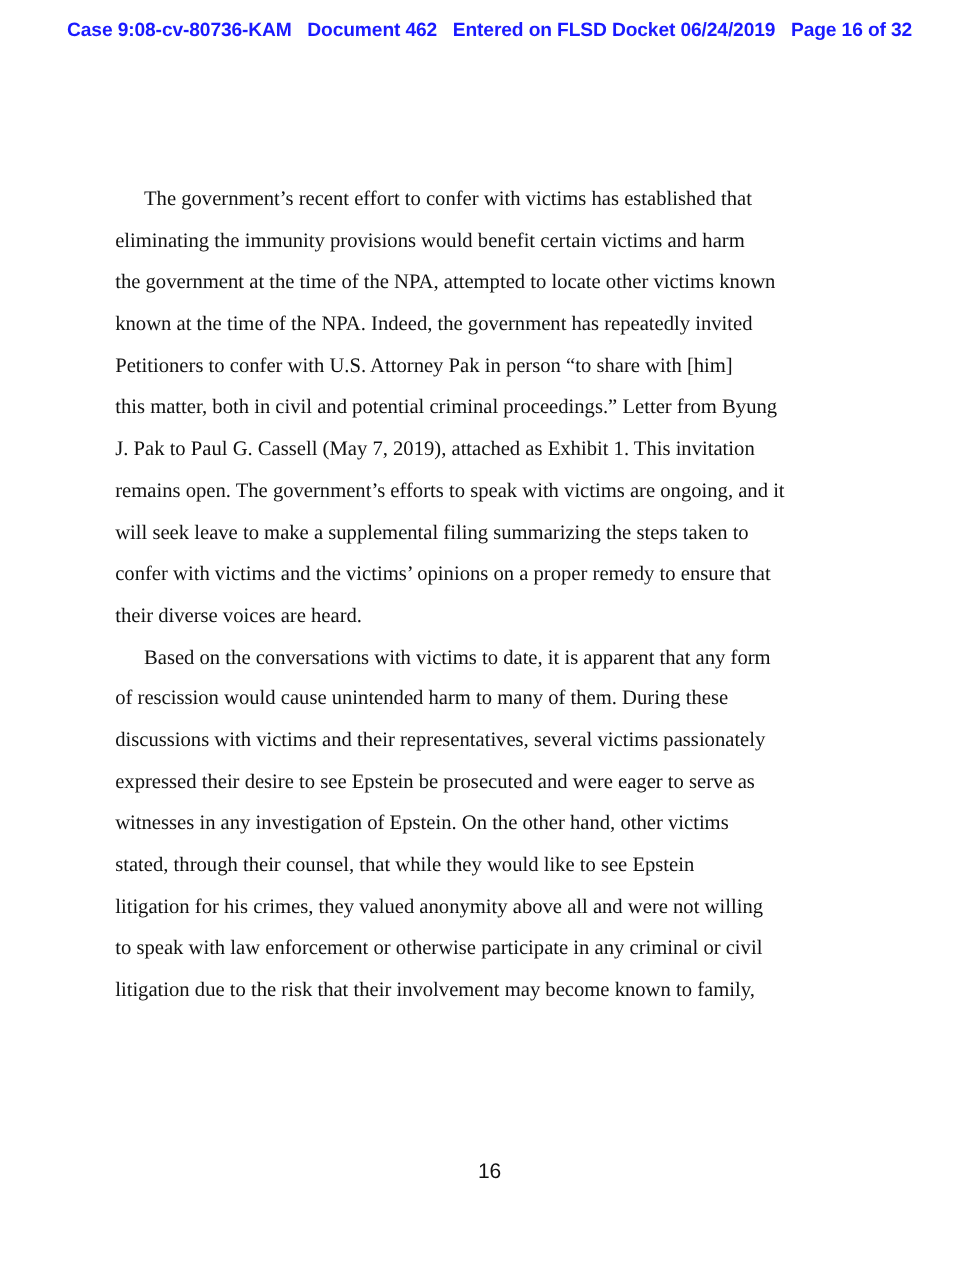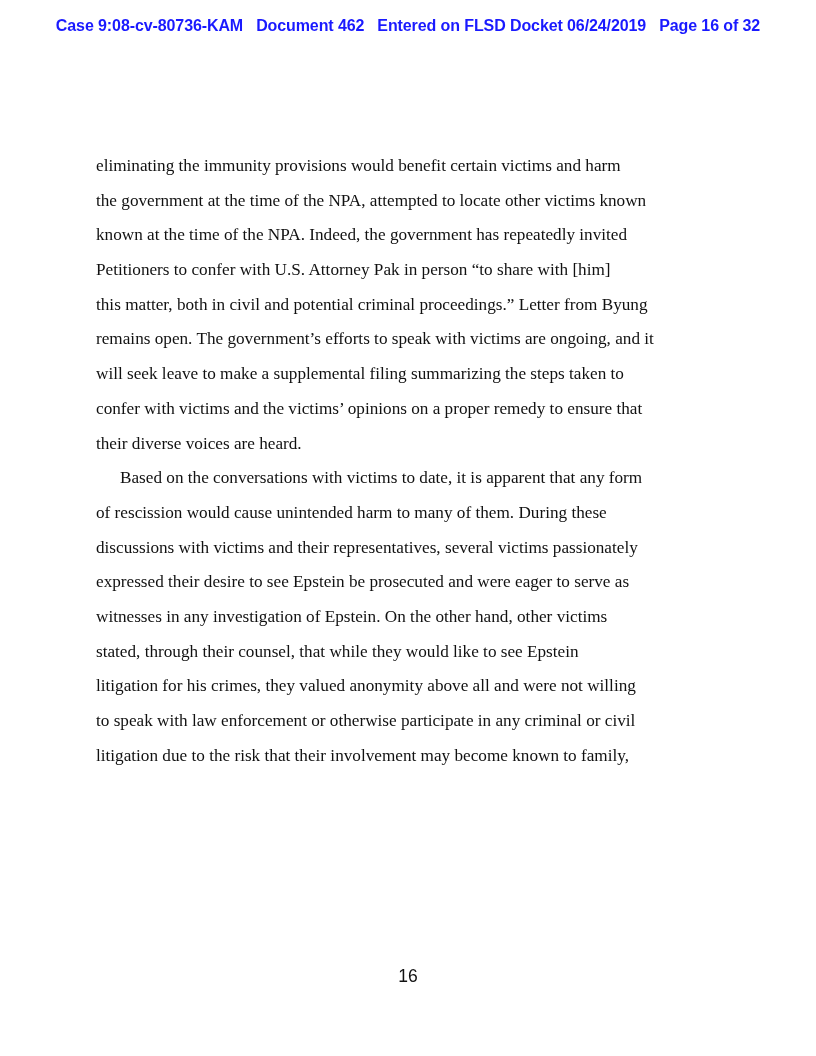--- a/index.html
+++ b/index.html
@@ -22,25 +22,27 @@
     font-family: Liberation Sans, sans-serif; font-size: 17.5px; color: #111;
   }
 </style>
 </head>
 <body>
 
 <div class="header">Case 9:08-cv-80736-KAM   Document 462   Entered on FLSD Docket 06/24/2019   Page 16 of 32</div>
 
 <div class="body-text">
   <div>
+    <span class="line indent">The government’s recent effort to confer with victims has established that</span>
     <span class="line">eliminating the immunity provisions would benefit certain victims and harm</span>
     <span class="line">the government at the time of the NPA, attempted to locate other victims known</span>
     <span class="line">known at the time of the NPA. Indeed, the government has repeatedly invited</span>
     <span class="line">Petitioners to confer with U.S. Attorney Pak in person “to share with [him]</span>
     <span class="line">this matter, both in civil and potential criminal proceedings.” Letter from Byung</span>
+    <span class="line">J. Pak to Paul G. Cassell (May 7, 2019), attached as Exhibit 1. This invitation</span>
     <span class="line">remains open. The government’s efforts to speak with victims are ongoing, and it</span>
     <span class="line">will seek leave to make a supplemental filing summarizing the steps taken to</span>
     <span class="line">confer with victims and the victims’ opinions on a proper remedy to ensure that</span>
     <span class="line">their diverse voices are heard.</span>
   </div>
   <div>
     <span class="line indent">Based on the conversations with victims to date, it is apparent that any form</span>
     <span class="line">of rescission would cause unintended harm to many of them. During these</span>
     <span class="line">discussions with victims and their representatives, several victims passionately</span>
     <span class="line">expressed their desire to see Epstein be prosecuted and were eager to serve as</span>

